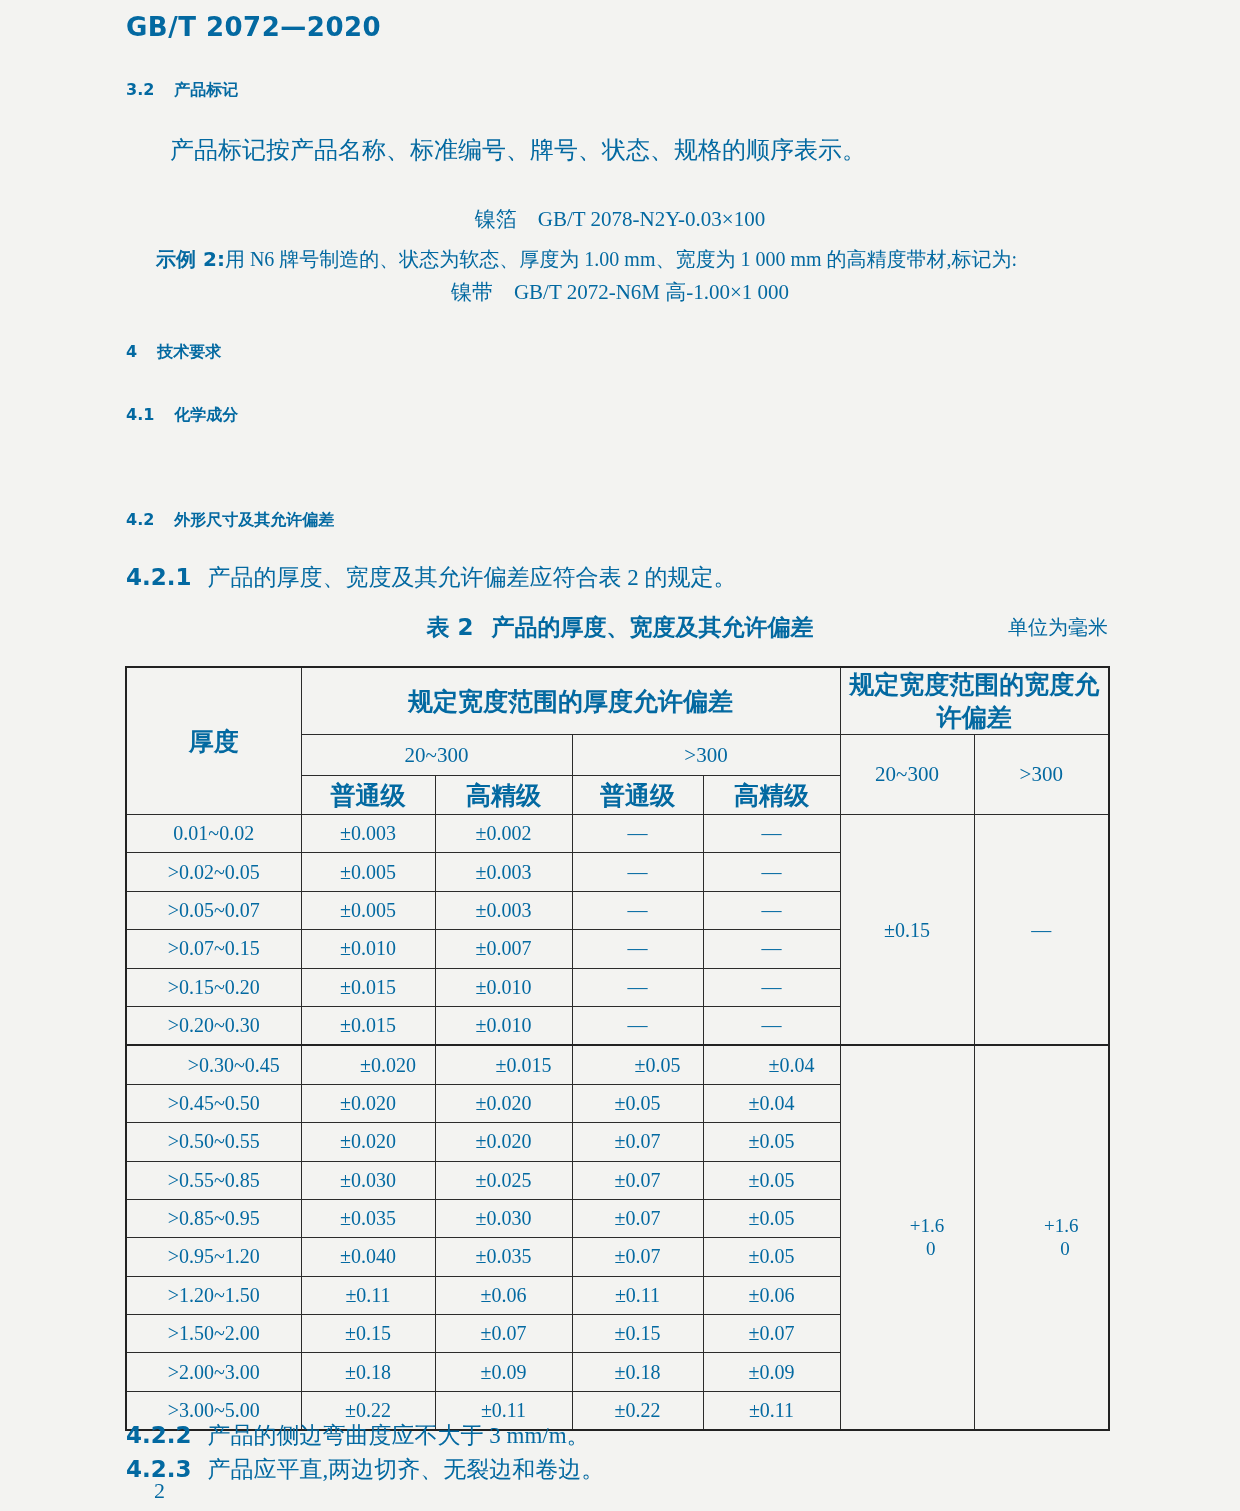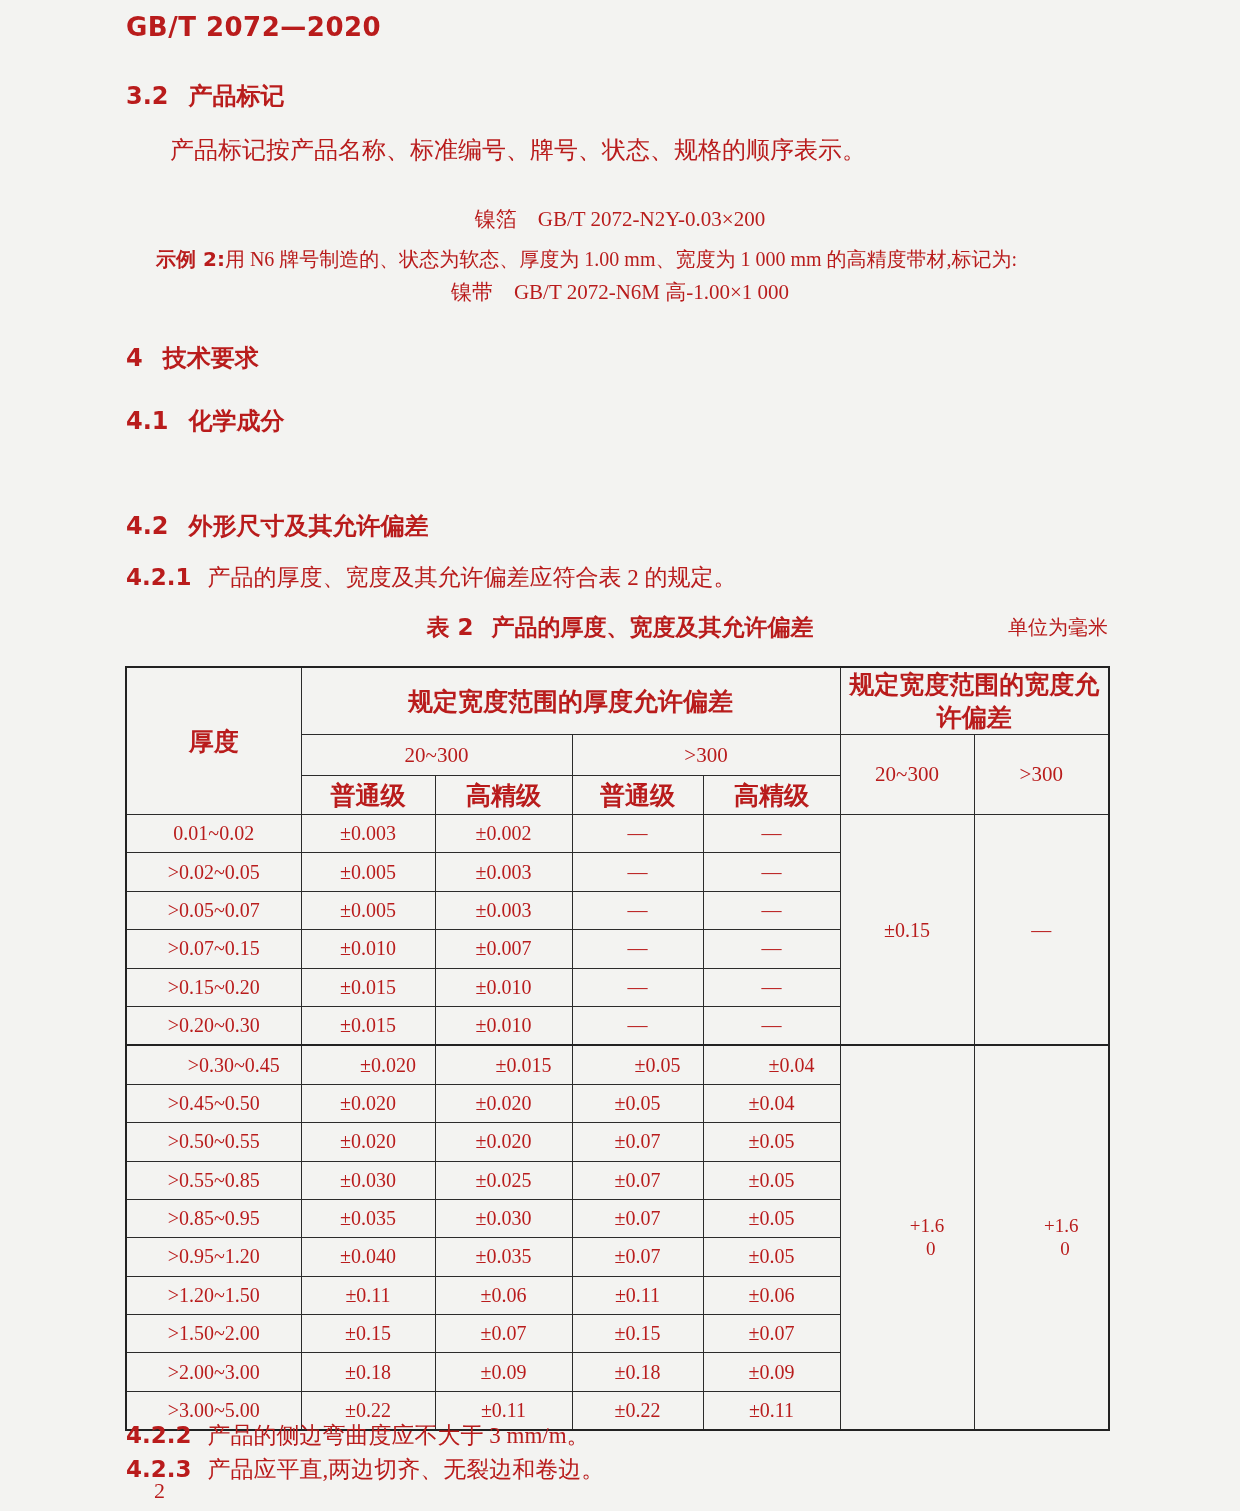--- a/index.html
+++ b/index.html
@@ -3,33 +3,33 @@
 <meta charset="utf-8">
 <style>
   html, body { margin: 0; padding: 0; }
   body { background: #e9e9e7; }
   .page {
     position: relative;
     width: 1240px;
     height: 1511px;
     margin: 0 auto;
     background: #f3f3f1;
-    color: #b91c1c;
+    color: #0369a1;
     font-family: "Liberation Serif", "DejaVu Serif", serif;
     overflow: hidden;
   }
   .abs { position: absolute; }
   .doc-code {
     left: 126px; top: 12px;
     font-family: "DejaVu Sans", sans-serif;
     font-weight: bold; font-size: 26px; letter-spacing: 0.5px;
   }
   .heading {
     font-family: "DejaVu Sans", sans-serif;
-    font-weight: bold; font-size: 24px;
+    font-weight: bold; font-size: 16px;
   }
   .heading .num { margin-right: 20px; }
   .body-text { font-size: 24px; }
   .clause { font-size: 23px; }
   .clause .num {
     font-family: "DejaVu Sans", sans-serif;
     font-weight: bold; margin-right: 16px;
   }
   .example { font-size: 20px; }
   .example .ex-label {
@@ -87,21 +87,21 @@
 <div class="page">
 
   <div class="abs doc-code">GB/T 2072—2020</div>
 
   <div class="abs heading" style="left:126px; top:80px;">
     <span class="num">3.2</span><span>产品标记</span>
   </div>
 
   <div class="abs body-text" style="left:170px; top:134px;">产品标记按产品名称、标准编号、牌号、状态、规格的顺序表示。</div>
 
-  <div class="abs designation" style="top:205px;">镍箔　GB/T 2072-N2Y-0.03×200</div>
+  <div class="abs designation" style="top:205px;">镍箔　GB/T 2078-N2Y-0.03×100</div>
 
   <div class="abs example" style="left:156px; top:246px;">
     <span class="ex-label">示例 2:</span><span>用 N6 牌号制造的、状态为软态、厚度为 1.00 mm、宽度为 1 000 mm 的高精度带材,标记为:</span>
   </div>
   <div class="abs designation" style="top:278px;">镍带　GB/T 2072-N6M 高-1.00×1 000</div>
 
   <div class="abs heading" style="left:126px; top:342px;">
     <span class="num">4</span><span>技术要求</span>
   </div>
 

